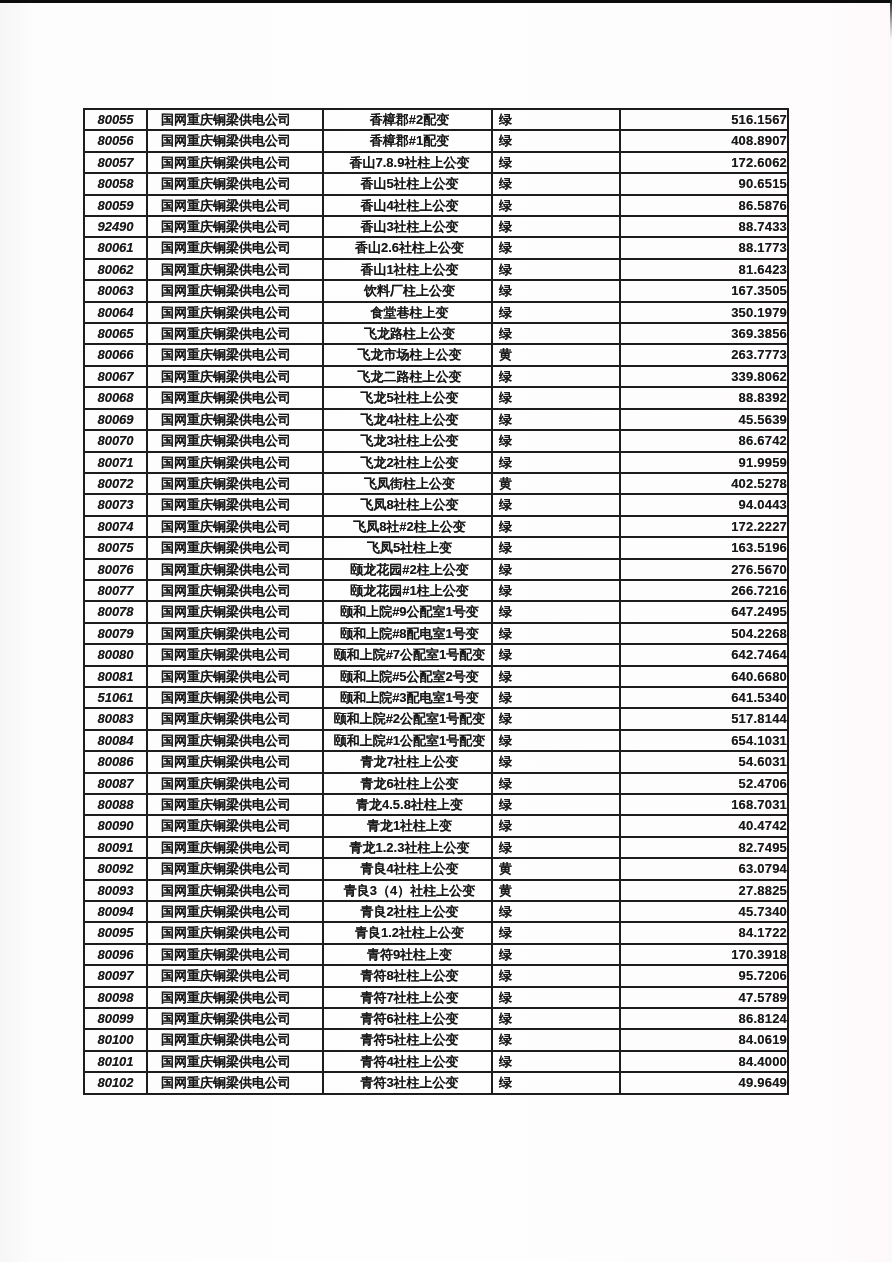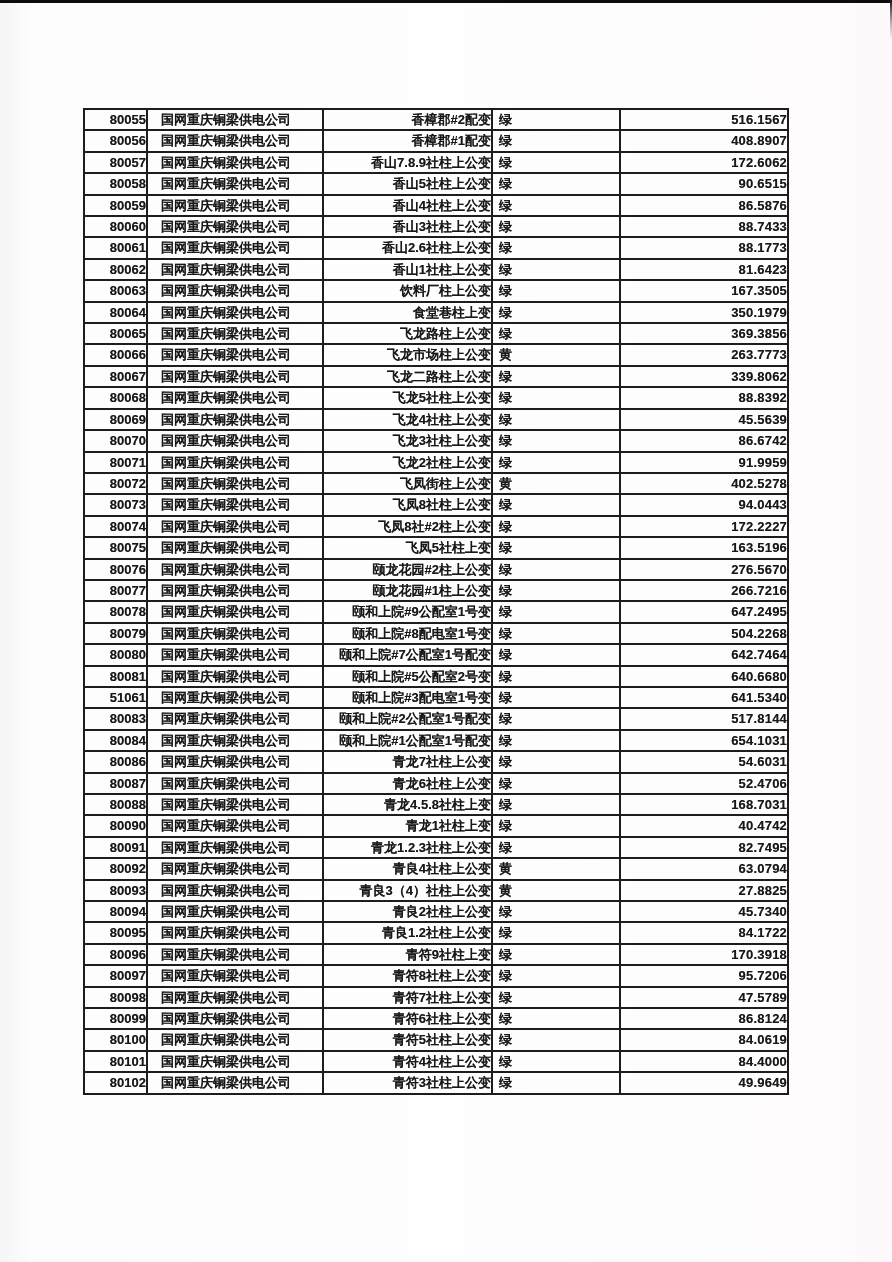--- a/index.html
+++ b/index.html
@@ -47,23 +47,23 @@
     height: 19.4px;
     font-size: 13px;
     font-weight: 600;
     color: #181818;
     white-space: nowrap;
     overflow: hidden;
     padding: 0;
     line-height: 19.4px;
     text-shadow: 0 0 0.5px rgba(20,20,20,0.55);
   }
-  .data-table td.col-id      { text-align: right; }
+  .data-table td.col-id      { text-align: center; font-style: italic; }
   .data-table td.col-company { text-align: left; padding-left: 13px; }
-  .data-table td.col-station { text-align: right; padding-left: 4px; }
+  .data-table td.col-station { text-align: center; padding-left: 4px; }
   .data-table td.col-status  { text-align: left; padding-left: 6px; }
   .data-table td.col-value   { text-align: right; letter-spacing: 0.2px; padding-left: 12px; }
 </style>
 </head>
 <body>
 
 <div class="page">
   <div class="top-bar"></div>
   <div class="right-tick"></div>
 
@@ -105,21 +105,21 @@
           <td class="col-value">90.6515</td>
         </tr>
         <tr>
           <td class="col-id">80059</td>
           <td class="col-company">国网重庆铜梁供电公司</td>
           <td class="col-station">香山4社柱上公变</td>
           <td class="col-status">绿</td>
           <td class="col-value">86.5876</td>
         </tr>
         <tr>
-          <td class="col-id">80060</td>
+          <td class="col-id">92490</td>
           <td class="col-company">国网重庆铜梁供电公司</td>
           <td class="col-station">香山3社柱上公变</td>
           <td class="col-status">绿</td>
           <td class="col-value">88.7433</td>
         </tr>
         <tr>
           <td class="col-id">80061</td>
           <td class="col-company">国网重庆铜梁供电公司</td>
           <td class="col-station">香山2.6社柱上公变</td>
           <td class="col-status">绿</td>

